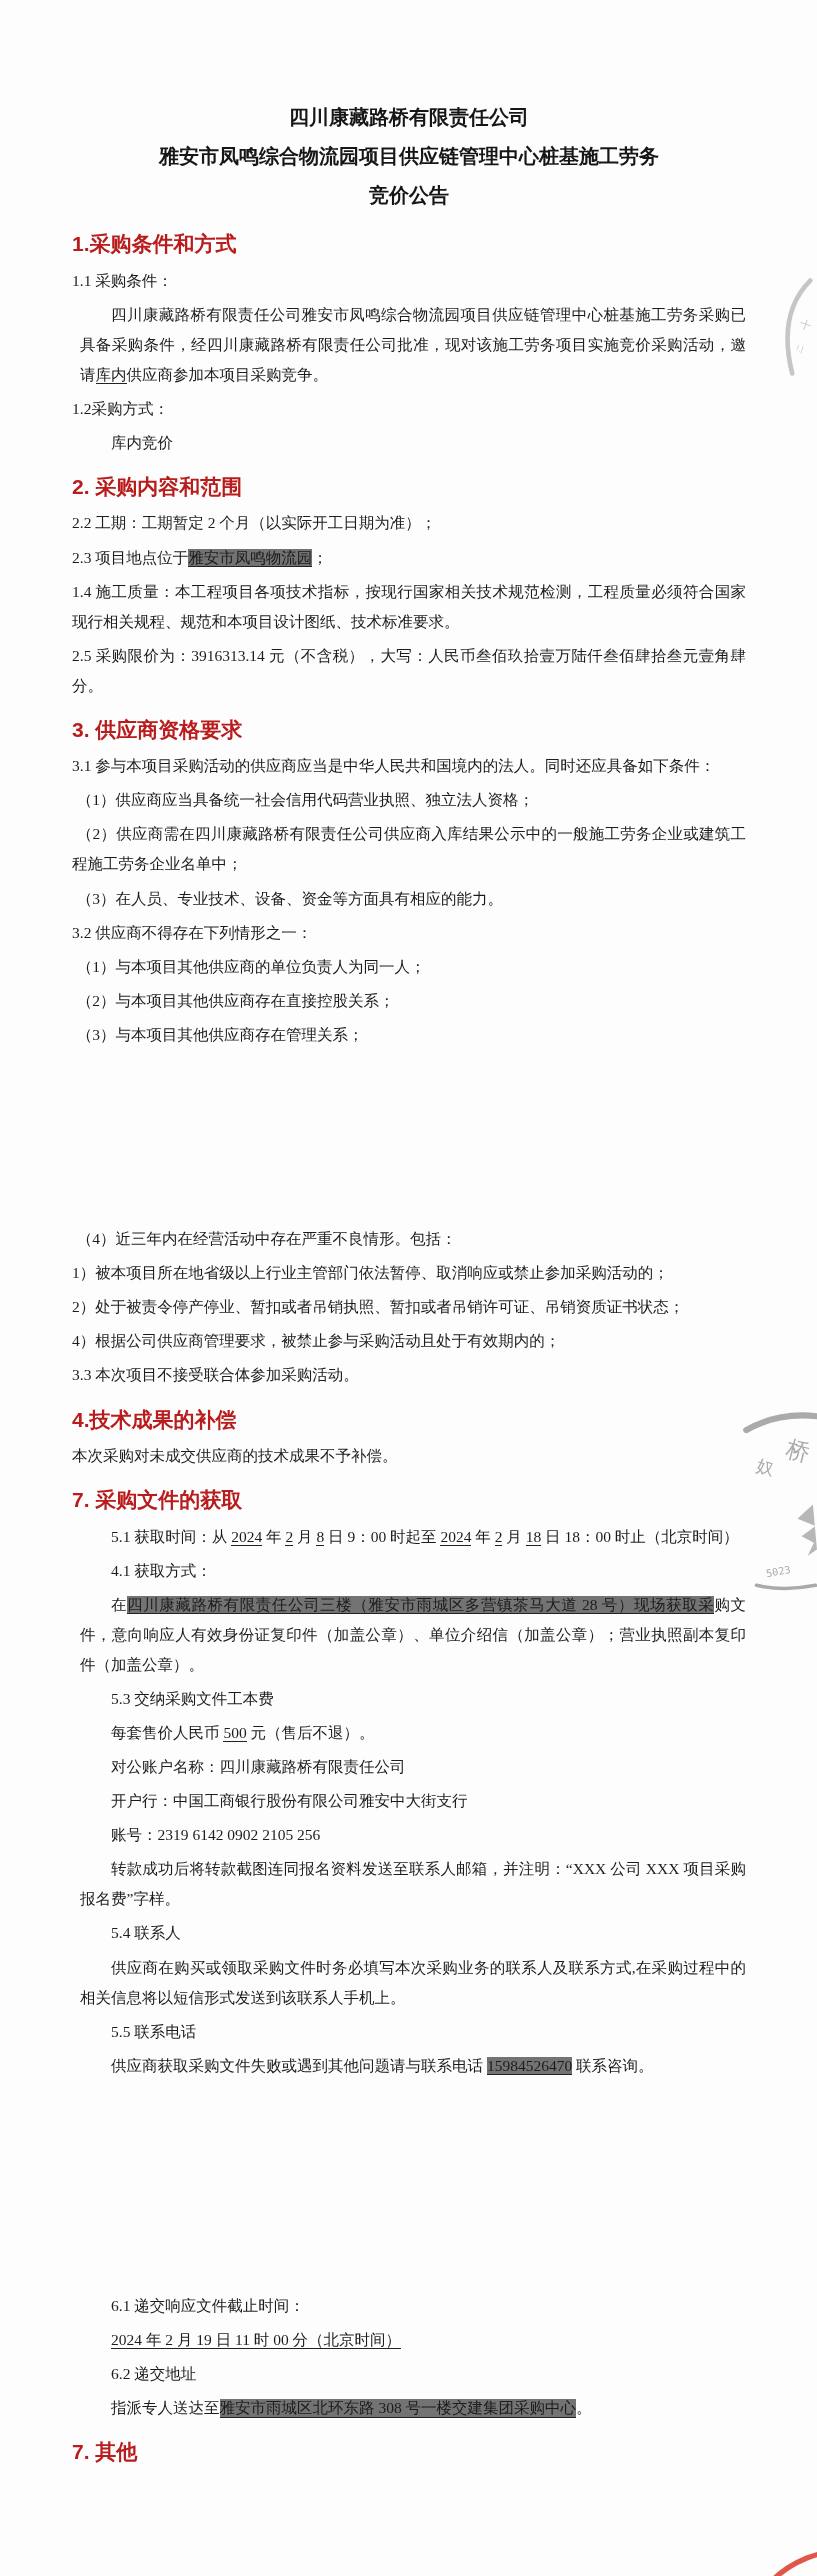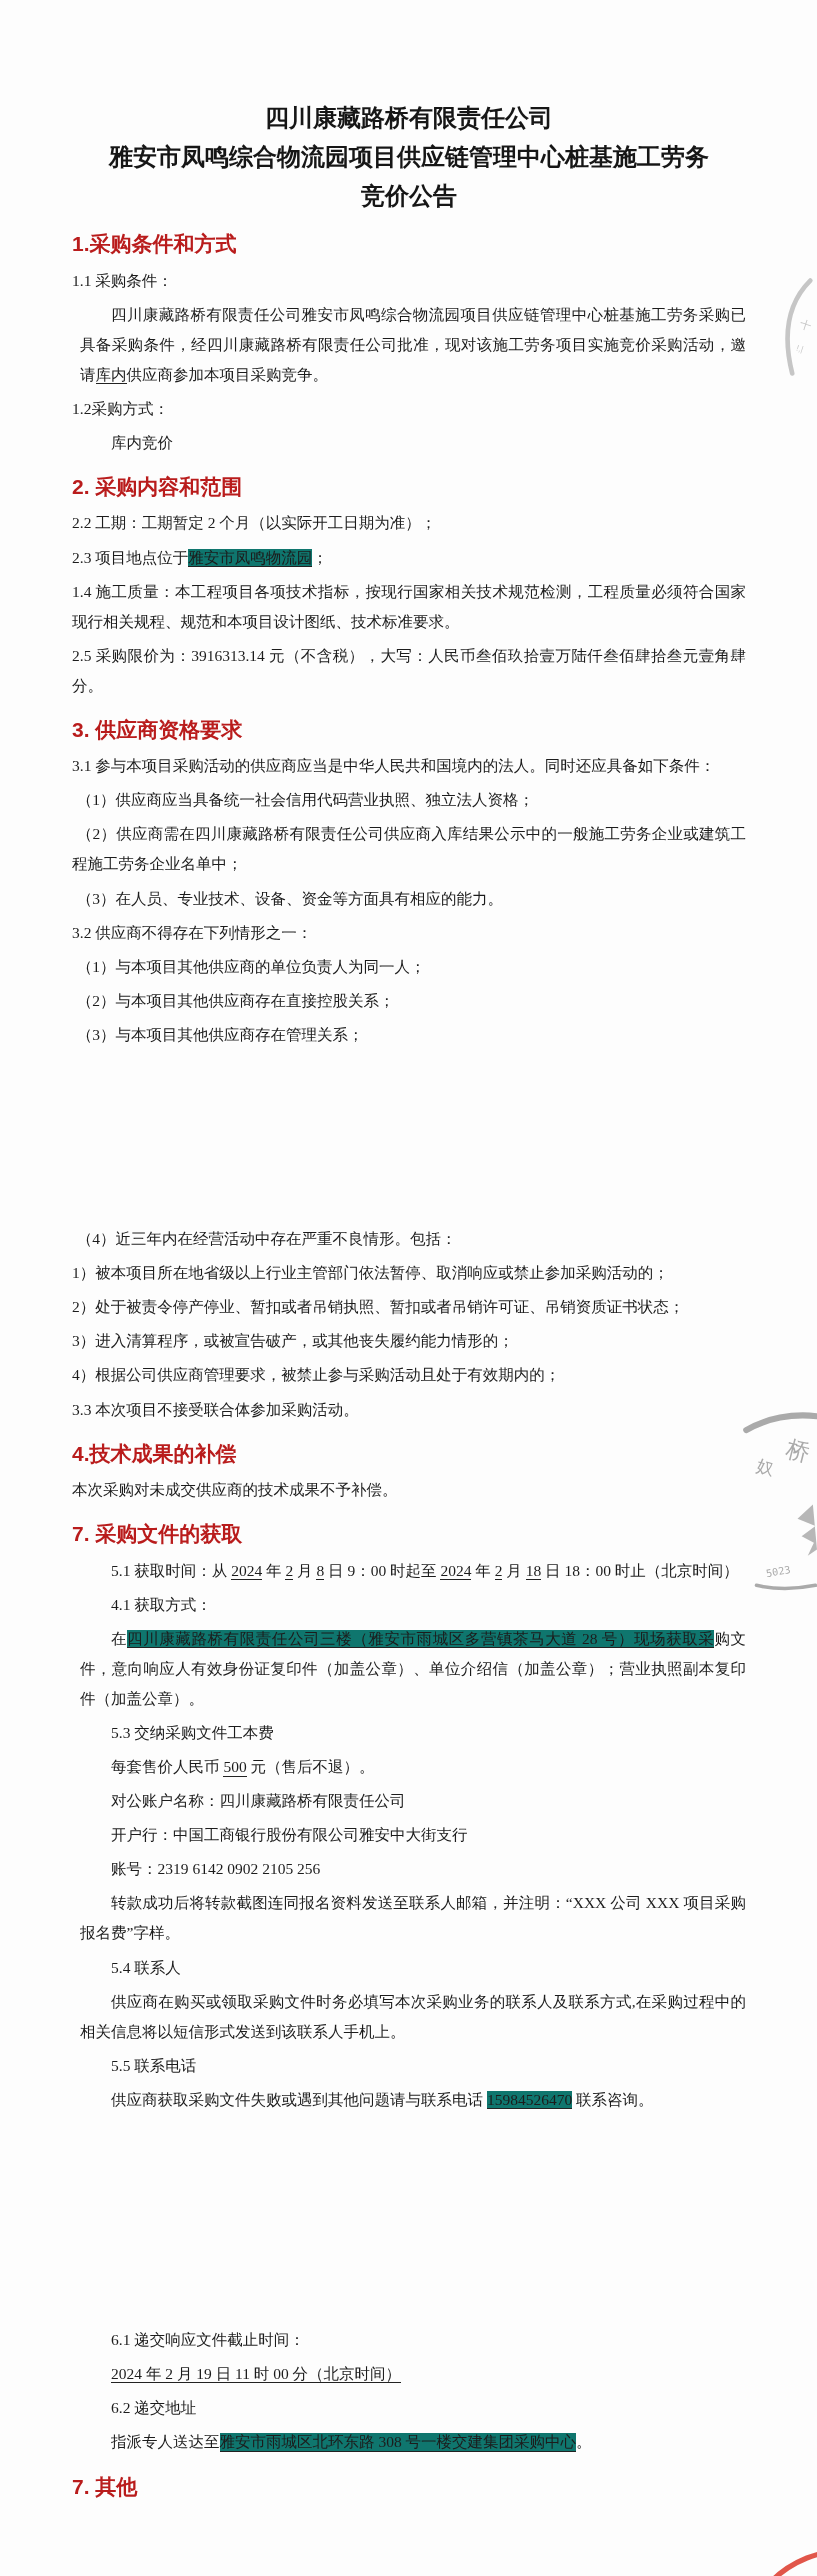--- a/index.html
+++ b/index.html
@@ -8,32 +8,32 @@
     width:818px;height:3468px;
     margin:0 auto;
     background:#fdfdfd;
     overflow:hidden;
     font-family:"Liberation Serif","DejaVu Serif",serif;
     color:#1c1c1c;
   }
   #doc-body{position:relative;padding:98px 72px 0 72px;}
   .title-line{
     text-align:center;font-family:"Liberation Sans","DejaVu Sans",sans-serif;
-    font-weight:bold;font-size:24px;line-height:39px;color:#161616;
+    font-weight:bold;font-size:20px;line-height:39px;color:#161616;
   }
   .h2{
     font-family:"Liberation Sans","DejaVu Sans",sans-serif;
     font-weight:bold;font-size:21px;line-height:31px;
     margin:13.4px 0 6.2px 0;color:#b91c1c;
   }
   .p{font-size:15.5px;line-height:30px;margin:0 0 4.1px 0;text-align:justify;}
   .p.ind{text-indent:2em;margin-left:8px;}
   .p.ind05{text-indent:0.3em;}
   .seg-u{border-bottom:1px solid #222;padding-bottom:0.5px;}
-  .seg-hl{background:#0f766e;}
+  .seg-hl{background:#737373;}
   .gap{width:100%;}
   .frag{position:absolute;z-index:1;pointer-events:none;}
 </style>
 </head>
 <body>
 
 <div id="page">
 
   <div id="doc-body">
     <div class="title-line">四川康藏路桥有限责任公司</div>
@@ -56,21 +56,20 @@
         <div class="p ind05">（2）供应商需在四川康藏路桥有限责任公司供应商入库结果公示中的一般施工劳务企业或建筑工程施工劳务企业名单中；</div>
         <div class="p ind05">（3）在人员、专业技术、设备、资金等方面具有相应的能力。</div>
         <div class="p">3.2 供应商不得存在下列情形之一：</div>
         <div class="p ind05">（1）与本项目其他供应商的单位负责人为同一人；</div>
         <div class="p ind05">（2）与本项目其他供应商存在直接控股关系；</div>
         <div class="p ind05">（3）与本项目其他供应商存在管理关系；</div>
         <div class="gap" style="height: 170px;"></div>
         <div class="p ind05">（4）近三年内在经营活动中存在严重不良情形。包括：</div>
         <div class="p">1）被本项目所在地省级以上行业主管部门依法暂停、取消响应或禁止参加采购活动的；</div>
         <div class="p">2）处于被责令停产停业、暂扣或者吊销执照、暂扣或者吊销许可证、吊销资质证书状态；</div>
-        <div class="p">3）进入清算程序，或被宣告破产，或其他丧失履约能力情形的；</div>
         <div class="p">4）根据公司供应商管理要求，被禁止参与采购活动且处于有效期内的；</div>
         <div class="p">3.3 本次项目不接受联合体参加采购活动。</div>
         <div class="h2">4.技术成果的补偿</div>
         <div class="p">本次采购对未成交供应商的技术成果不予补偿。</div>
         <div class="h2">7. 采购文件的获取</div>
         <div class="p ind"><span class="">5.1 获取时间：从 </span><span class="seg-u ">2024</span><span class=""> 年 </span><span class="seg-u ">2</span><span class=""> 月 </span><span class="seg-u ">8</span><span class=""> 日 9：00 时起至 </span><span class="seg-u ">2024</span><span class=""> 年 </span><span class="seg-u ">2</span><span class=""> 月 </span><span class="seg-u ">18</span><span class=""> 日 18：00 时止（北京时间）</span></div>
         <div class="p ind">4.1 获取方式：</div>
         <div class="p ind"><span class="">在</span><span class="seg-u seg-hl">四川康藏路桥有限责任公司三楼（雅安市雨城区多营镇茶马大道 28 号）现场获取采</span><span class="">购文件，意向响应人有效身份证复印件（加盖公章）、单位介绍信（加盖公章）；营业执照副本复印件（加盖公章）。</span></div>
         <div class="p ind">5.3 交纳采购文件工本费</div>
         <div class="p ind"><span class="">每套售价人民币 </span><span class="seg-u ">500</span><span class=""> 元（售后不退）。</span></div>

